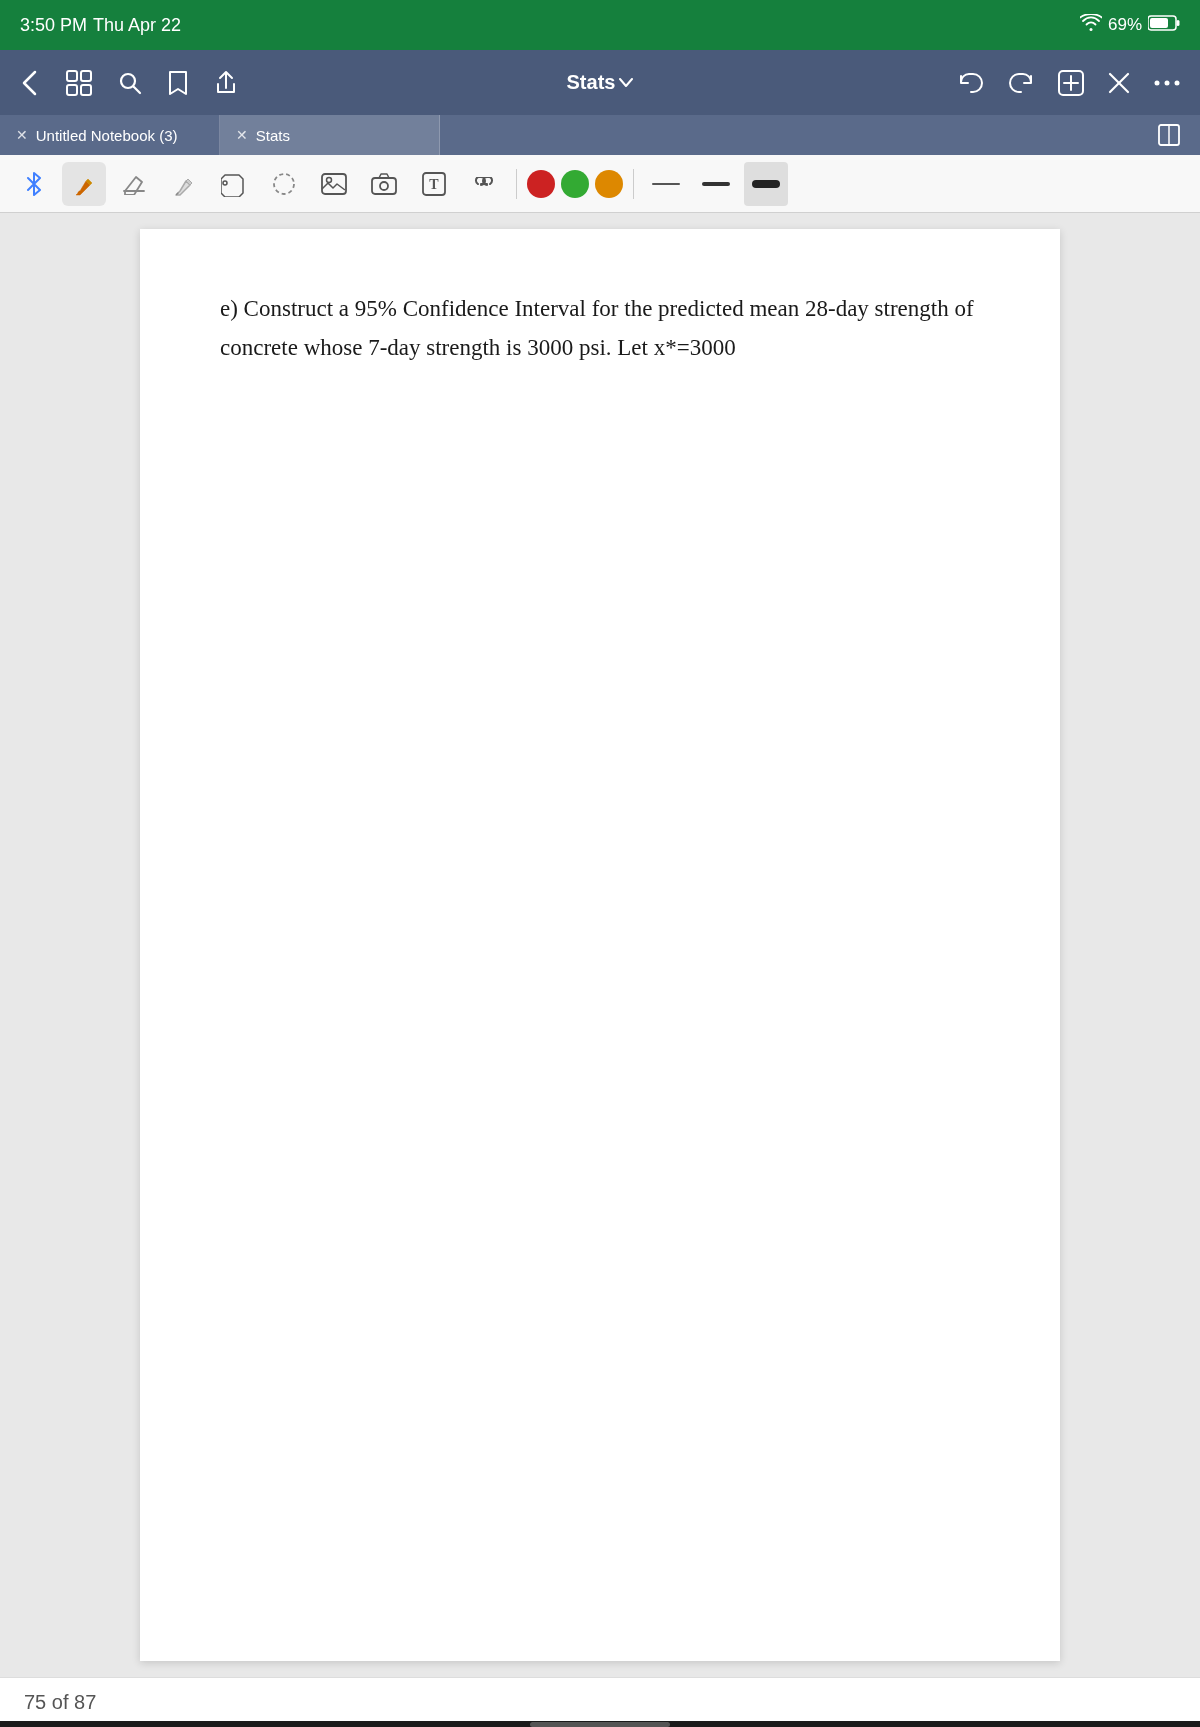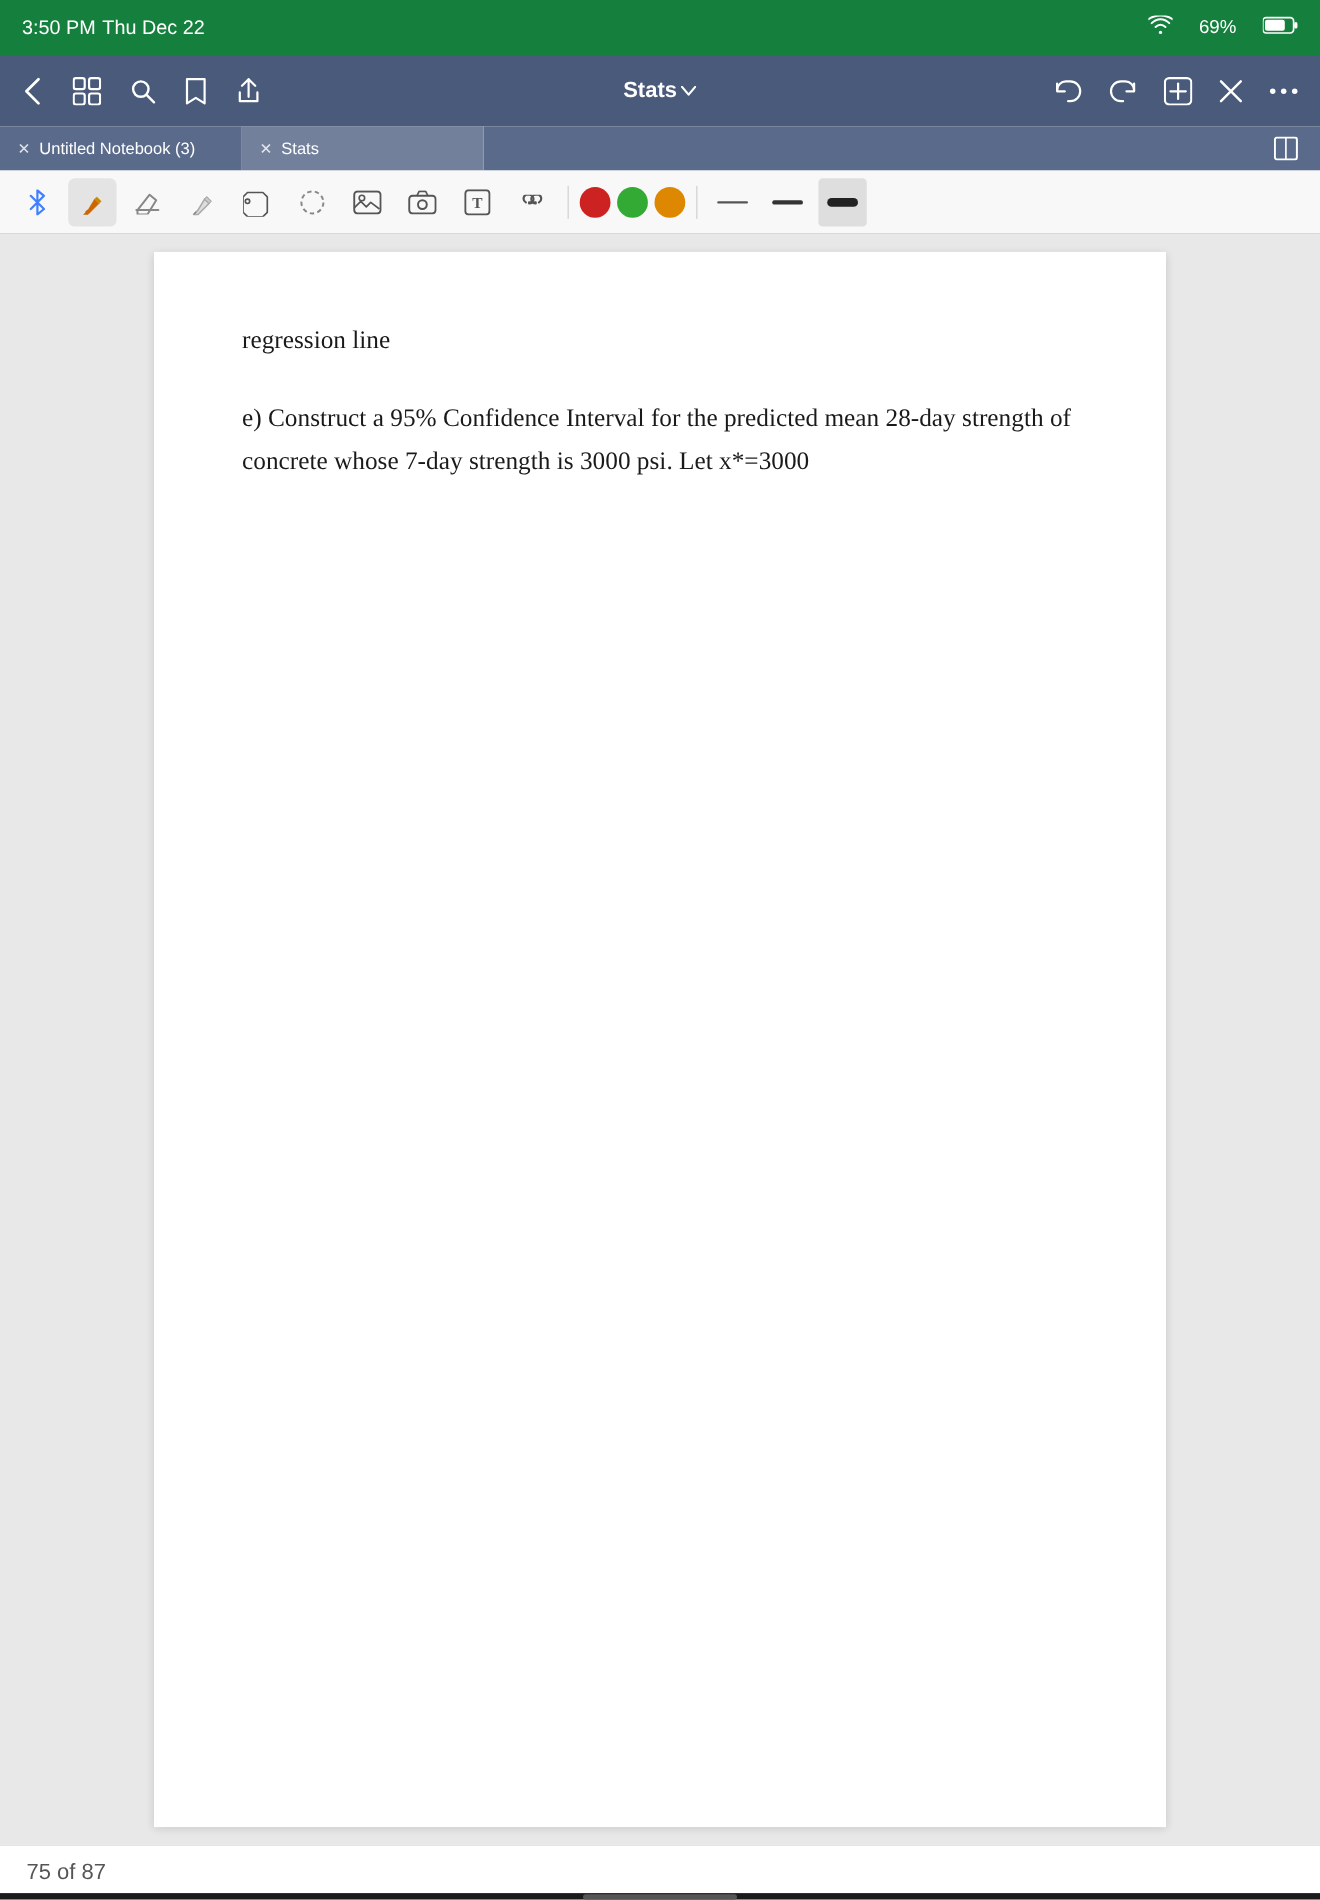--- a/index.html
+++ b/index.html
@@ -25,21 +25,21 @@
       font-weight: 500;
     }
     .status-left {
       display: flex;
       align-items: center;
       gap: 6px;
     }
     .status-right {
       display: flex;
       align-items: center;
-      gap: 24px;
+      gap: 6px;
       font-size: 17px;
     }
 
     
     .nav-bar {
       background: #4a5a7a;
       height: 65px;
       display: flex;
       align-items: center;
       padding: 0 16px;
@@ -234,21 +234,21 @@
       background: #555;
       border-radius: 3px;
     }
   </style>
 </head>
 <body>
 
 <div class="status-bar">
   <div class="status-left">
     <span>3:50 PM</span>
-    <span>Thu Dec 22</span>
+    <span>Thu Apr 22</span>
   </div>
   <div class="status-right">
     <span>
       <svg width="22" height="18" viewBox="0 0 22 18" fill="none">
         <path d="M11 14a1.5 1.5 0 1 1 0 3 1.5 1.5 0 0 1 0-3z" fill="white"></path>
         <path d="M6.5 10.5C7.9 9.1 9.35 8.4 11 8.4s3.1.7 4.5 2.1" stroke="white" stroke-width="1.8" fill="none" stroke-linecap="round"></path>
         <path d="M3 7C5.3 4.7 8 3.4 11 3.4s5.7 1.3 8 3.6" stroke="white" stroke-width="1.8" fill="none" stroke-linecap="round"></path>
         <path d="M0 3.5C3.1 1.3 6.9 0 11 0s7.9 1.3 11 3.5" stroke="white" stroke-width="1.8" fill="none" stroke-linecap="round"></path>
       </svg>
     </span>
@@ -450,21 +450,20 @@
     <div class="tool-stroke-medium"></div>
   </button>
   <button class="tool-btn stroke-selected">
     <div class="tool-stroke-thick"></div>
   </button>
 </div>
 
 <div class="main-content">
   <div class="notebook-page">
     <div class="page-content">
-      <p>regression line</p>
       <p>e) Construct a 95% Confidence Interval for the predicted mean 28-day strength of concrete whose 7-day strength is 3000 psi. Let x*=3000</p>
     </div>
   </div>
 </div>
 
 <div class="page-counter-bar">
   <span class="page-counter">75 of 87</span>
 </div>
 
 <div class="bottom-bar">

